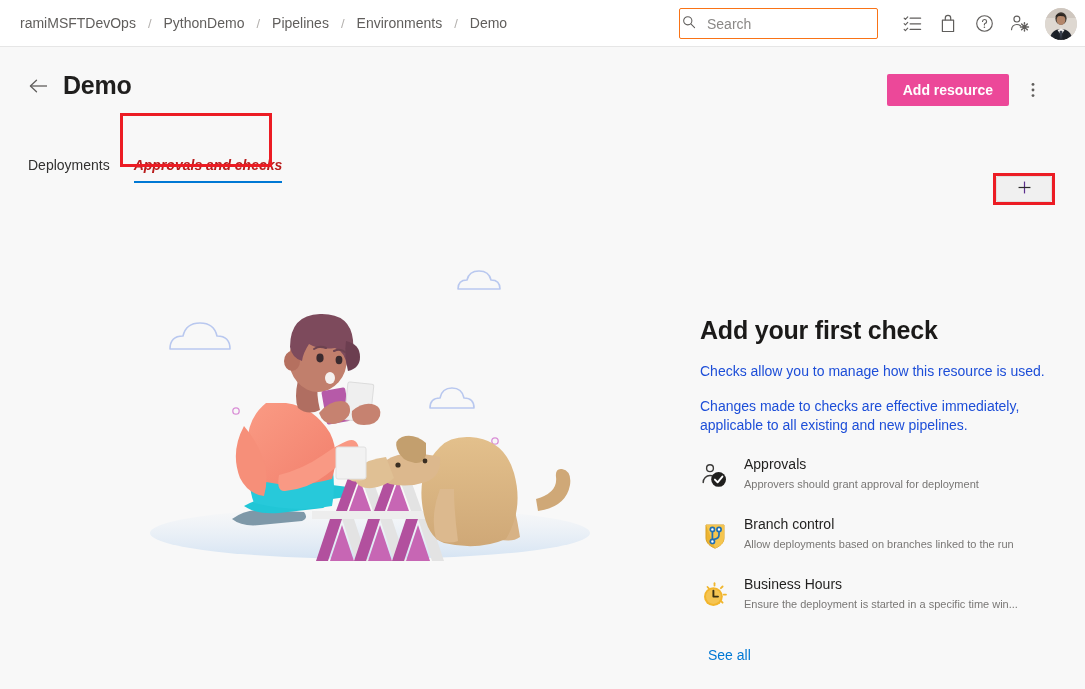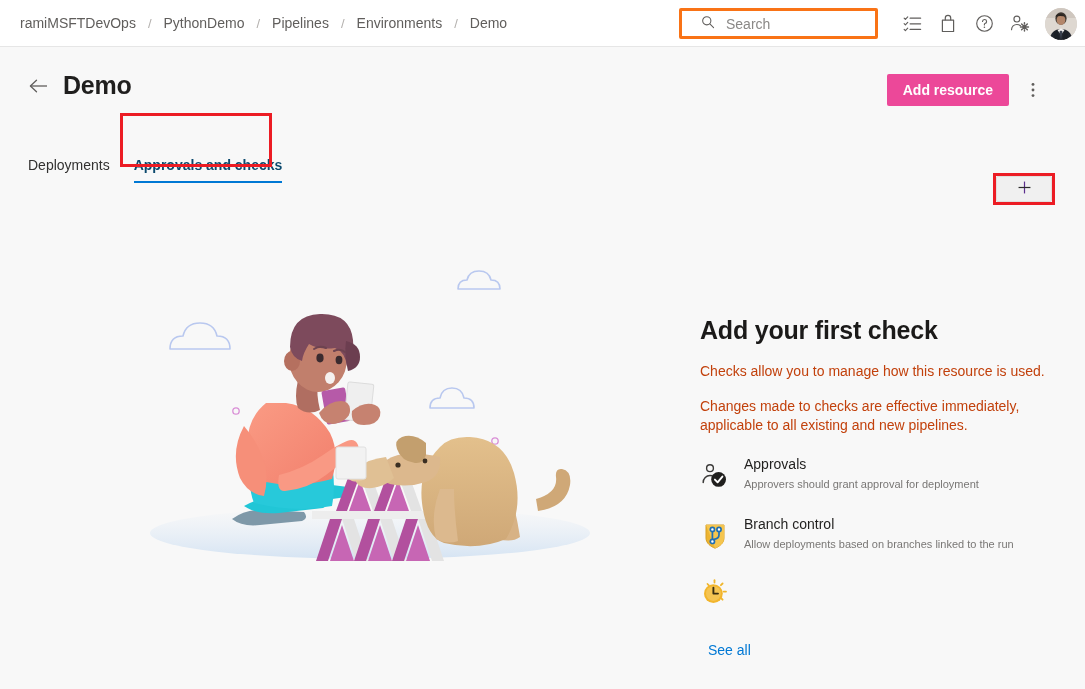--- a/index.html
+++ b/index.html
@@ -42,25 +42,25 @@
 
   .topbar-right {
     position: absolute;
     right: 8px; top: 0;
     height: 47px;
     display: flex; align-items: center;
     gap: 0px;
   }
   .searchbox {
     width: 199px; height: 31px;
-    border: 3px solid #f97316;
+    border: 1px solid #f97316;
     background: #fff;
     border-radius: 2px;
     display: flex; align-items: center;
-    padding: 0 19px;
+    padding: 0 2px;
     margin-right: 16px;
   }
   .search-input {
     border: none; outline: none;
     font-size: 14px;
     font-family: "Liberation Sans", sans-serif;
     color: #323130;
     background: transparent;
     width: 100%;
     margin-left: 9px;
@@ -143,21 +143,21 @@
   .tab {
     position: relative;
     font-size: 14px;
     color: #323130;
     padding: 8px 12px 12px 12px;
     cursor: pointer;
     white-space: nowrap;
     line-height: 20px;
   }
   .tab:first-child { padding-left: 0; }
-  .tab.active { font-weight: 600; color: #0c4a6e; }
+  .tab.active { font-weight: 600; color: #b91c1c; font-style: italic; }
   .tab.active::after {
     content: "";
     position: absolute;
     left: 12px; right: 12px; bottom: 4px;
     height: 2px;
     background: #0078d4;
   }
 
   
   .annot {
@@ -203,21 +203,21 @@
   }
   .info-title {
     font-size: 25px;
     font-weight: 700;
     color: #1b1a19;
     margin: 0 0 17px 0;
     letter-spacing: -0.2px;
   }
   .info-p {
     font-size: 14px;
-    color: #c2410c;
+    color: #1d4ed8;
     line-height: 19px;
     margin: 0 4px 16px 0;
     max-width: 345px;
   }
 
   .check-list { margin-top: 20px; }
   .check-item {
     display: flex;
     align-items: center;
     margin-bottom: 22px;
@@ -564,18 +564,22 @@
               <line x1="21.6" y1="4.5" x2="19.9" y2="6.2"></line>
               <line x1="25" y1="12.6" x2="22.6" y2="12.6"></line>
               <line x1="21.6" y1="20.7" x2="19.9" y2="19"></line>
               <line x1="6.5" y1="5" x2="7.8" y2="6.4"></line>
             </g>
             <circle cx="12.4" cy="14.6" r="9.4" fill="#f2b52c"></circle>
             <circle cx="12.4" cy="14.6" r="7.4" fill="#f5c452"></circle>
             <path d="M12.4 8.6v6h4.6" fill="none" stroke="#3a2f12" stroke-width="1.9" stroke-linecap="round" stroke-linejoin="round"></path>
           </svg>
         </span>
+        <div class="check-text">
+          <div class="check-name">Business Hours</div>
+          <div class="check-desc">Ensure the deployment is started in a specific time win...</div>
+        </div>
       </div>
     </div>
 
     <span class="see-all">See all</span>
   </div>
 </div>
 
 </body></html>

